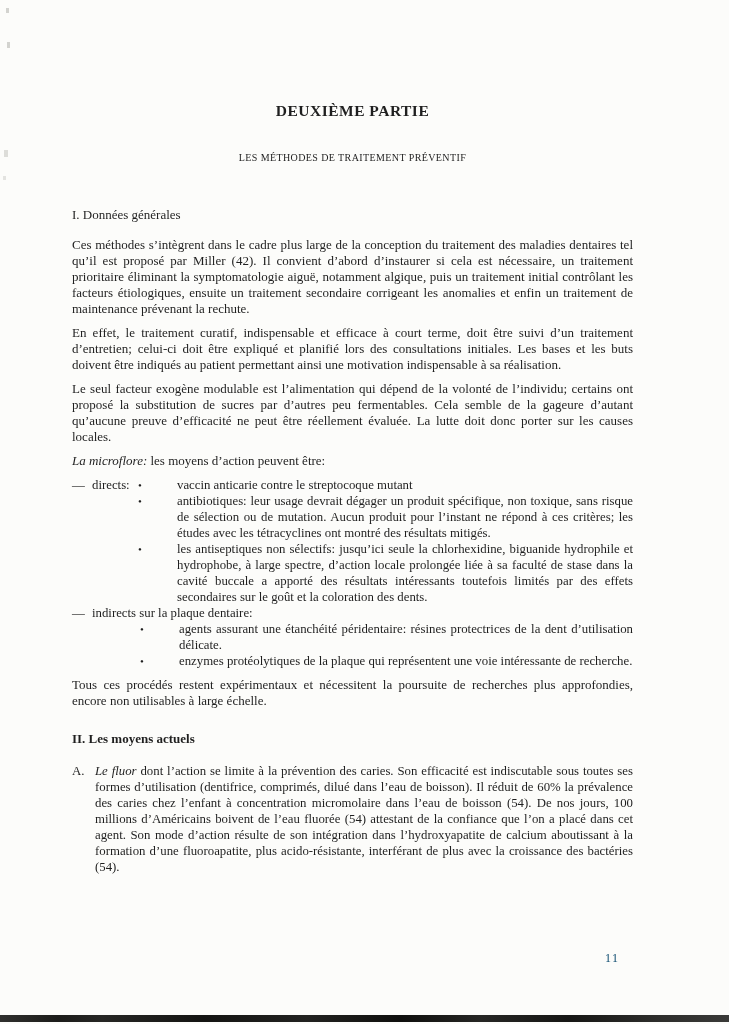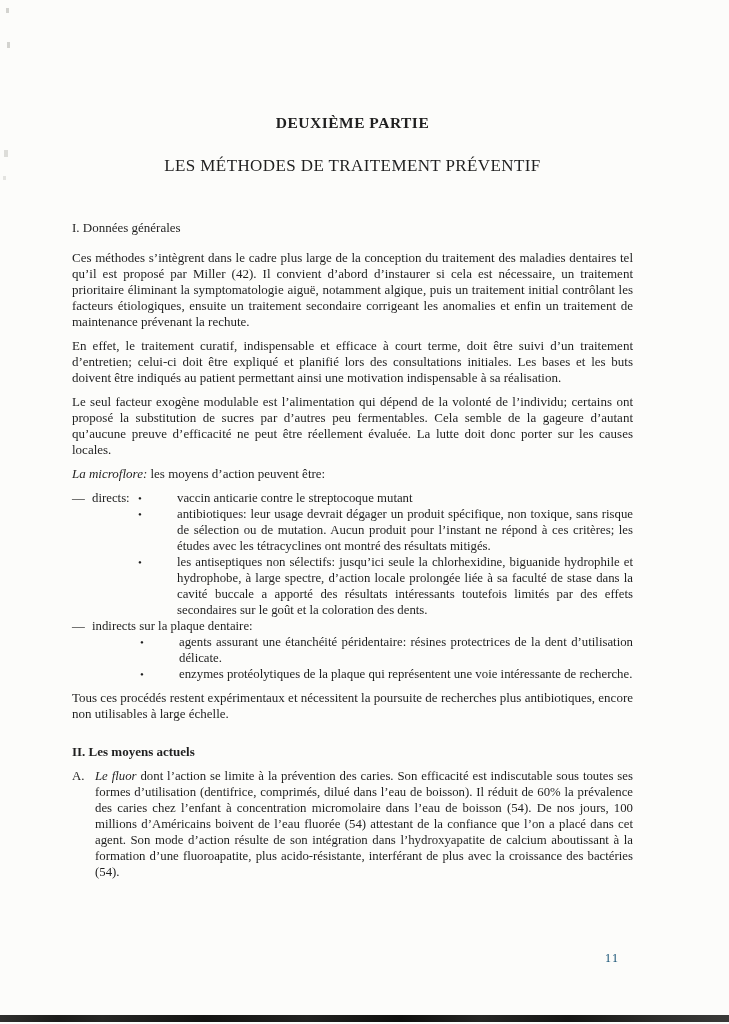--- a/index.html
+++ b/index.html
@@ -1,31 +1,31 @@
 <!DOCTYPE html>
 <html><head>
 <meta charset="utf-8">
 <style>
   html,body { margin:0; padding:0; background:#ffffff; }
   .page {
     position:relative; width:729px; height:1024px;
     background:#fcfcfa; overflow:hidden;
     font-family:"Liberation Serif", serif; color:#1f1f1f;
   }
-  .content { position:absolute; left:72px; top:12px; width:561px; }
+  .content { position:absolute; left:72px; top:0; width:561px; }
   .title {
     margin:102px 0 0; text-align:center;
     font-size:15.5px; font-weight:bold; letter-spacing:0.5px;
   }
   .subtitle {
-    margin:24px 0 0; text-align:center;
-    font-size:17px; font-weight:normal; letter-spacing:0.4px;
+    margin:32px 0 0; text-align:center;
+    font-size:10px; font-weight:normal; letter-spacing:0.4px;
   }
   .heading1 { font-size:13px; font-weight:normal; margin:44px 0 14px; }
-  .heading2 { font-size:13px; font-weight:bold; margin:22px 0 8px; }
+  .heading2 { font-size:13px; font-weight:bold; margin:22px 0 16px; }
   p.body { font-size:13px; line-height:16px; margin:0 0 8px; text-align:justify; }
   p.left { text-align:left; }
   p.micro { margin-bottom:8px; }
   .italic { font-style:italic; }
   .list { font-size:12.8px; line-height:16px; }
   .dash-row { display:flex; }
   .dash { width:20px; flex-shrink:0; }
   .dlabel { width:46px; flex-shrink:0; }
   .bullets { flex:1; }
   .bullet-row { display:flex; }
@@ -100,21 +100,21 @@
           <span class="bullet">•</span>
           <span class="bullet-text">agents assurant une étanchéité péridentaire: résines protectrices de la dent d’utilisation délicate.</span>
         </div>
         <div class="bullet-row">
           <span class="bullet">•</span>
           <span class="bullet-text">enzymes protéolytiques de la plaque qui représentent une voie intéressante de recherche.</span>
         </div>
       </div>
     </div>
 
-    <p class="body" style="margin-top:8px;">Tous ces procédés restent expérimentaux et nécessitent la poursuite de recherches plus antibiotiques, encore non utilisables à large échelle.</p>
+    <p class="body" style="margin-top:8px;">Tous ces procédés restent expérimentaux et nécessitent la poursuite de recherches plus approfondies, encore non utilisables à large échelle.</p>
 
     <h3 class="heading2">II.  Les moyens actuels</h3>
 
     <div class="item-a">
       <span class="marker">A.</span>
       <span class="item-body"><span class="italic">Le fluor</span><span> dont l’action se limite à la prévention des caries. Son efficacité est indiscutable sous toutes ses formes d’utilisation (dentifrice, comprimés, dilué dans l’eau de boisson). Il réduit de 60% la prévalence des caries chez l’enfant à concentration micromolaire dans l’eau de boisson (54). De nos jours, 100 millions d’Américains boivent de l’eau fluorée (54) attestant de la confiance que l’on a placé dans cet agent. Son mode d’action résulte de son intégration dans l’hydroxyapatite de calcium aboutissant à la formation d’une fluoroapatite, plus acido-résistante, interférant de plus avec la croissance des bactéries (54).</span></span>
     </div>
   </div>
 
   <div class="page-number">11</div>

